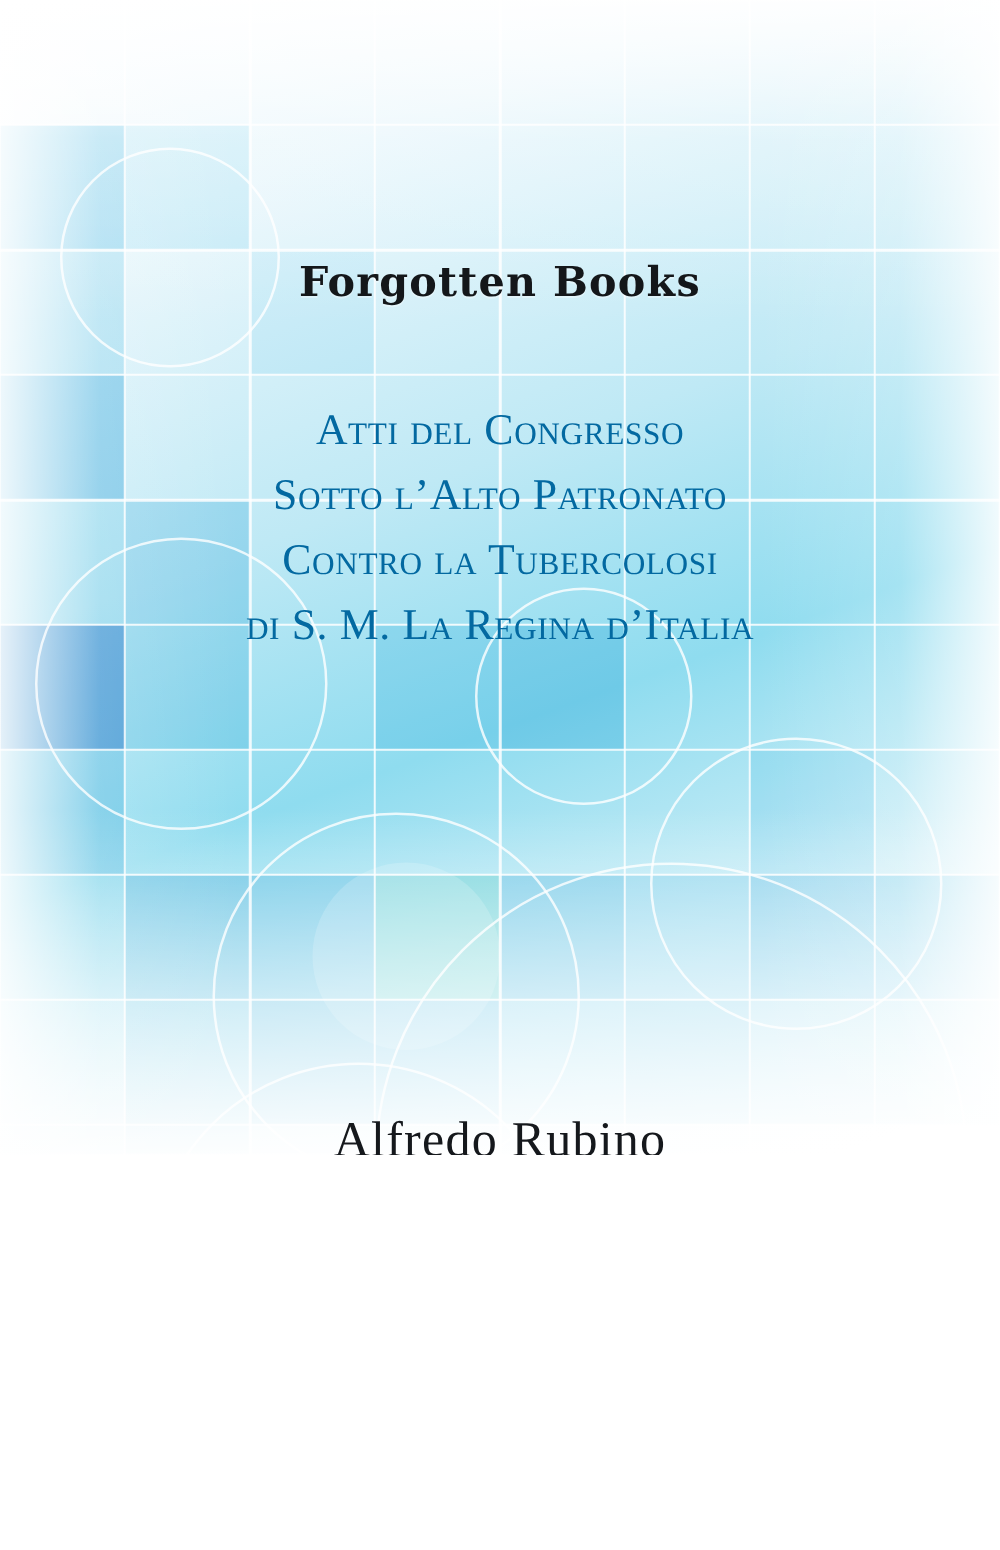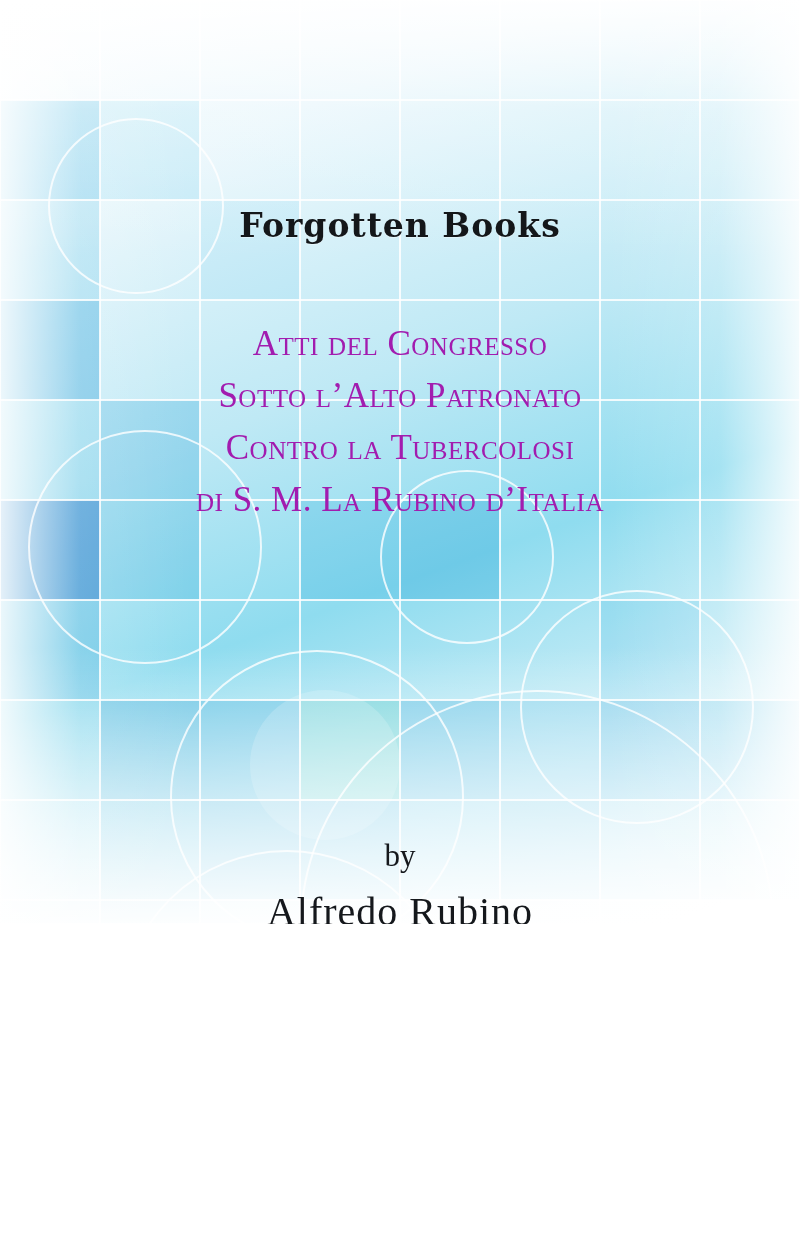--- a/index.html
+++ b/index.html
@@ -90,21 +90,21 @@
     letter-spacing: 1px;
     color: #14171a;
     text-shadow: 0 1px 0 rgba(255,255,255,0.35);
   }
 
   .title {
     position: absolute;
     top: 318px;
     left: 56px;
     right: 56px;
-    color: #a21caf;
+    color: #0369a1;
     font-family: "Liberation Serif", serif;
     font-size: 35px;
     line-height: 52px;
     font-variant: small-caps;
     letter-spacing: 0.5px;
   }
   .title .line { display: block; white-space: nowrap; }
 
   .subtitle {
     position: absolute;
@@ -200,21 +200,20 @@
   <div class="content">
 
     <div class="brand">
       <span>Forgotten Books</span>
     </div>
 
     <div class="title">
       <span class="line">Atti del Congresso</span>
       <span class="line">Sotto l’Alto Patronato</span>
       <span class="line">Contro la Tubercolosi</span>
-      <span class="line">di S. M. La Rubino d’Italia</span>
+      <span class="line">di S. M. La Regina d’Italia</span>
     </div>
 
 
-    <div class="by">by</div>
     <div class="author">Alfredo Rubino</div>
 
   </div>
 </div>
 
 </body></html>

